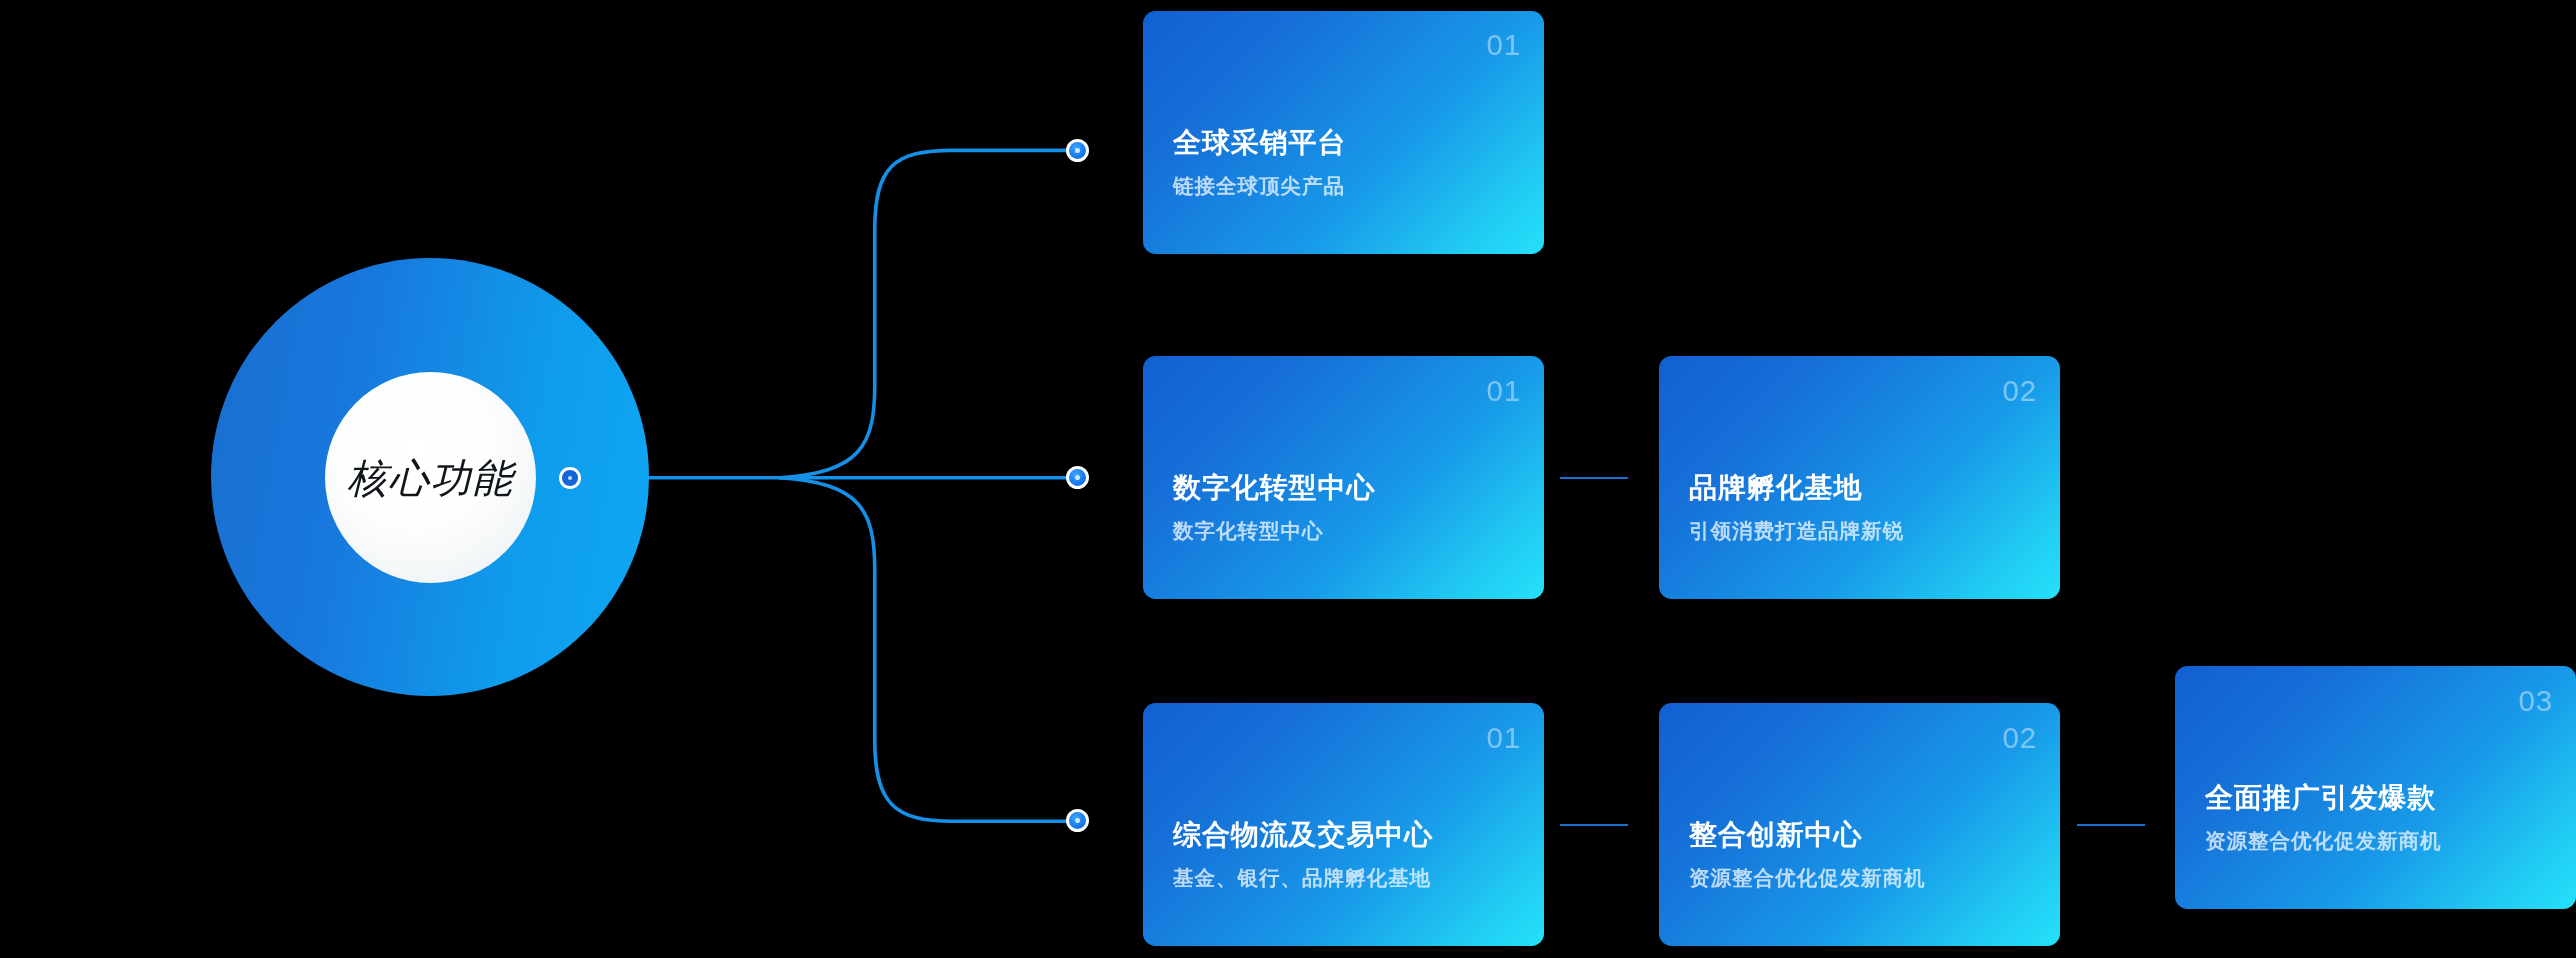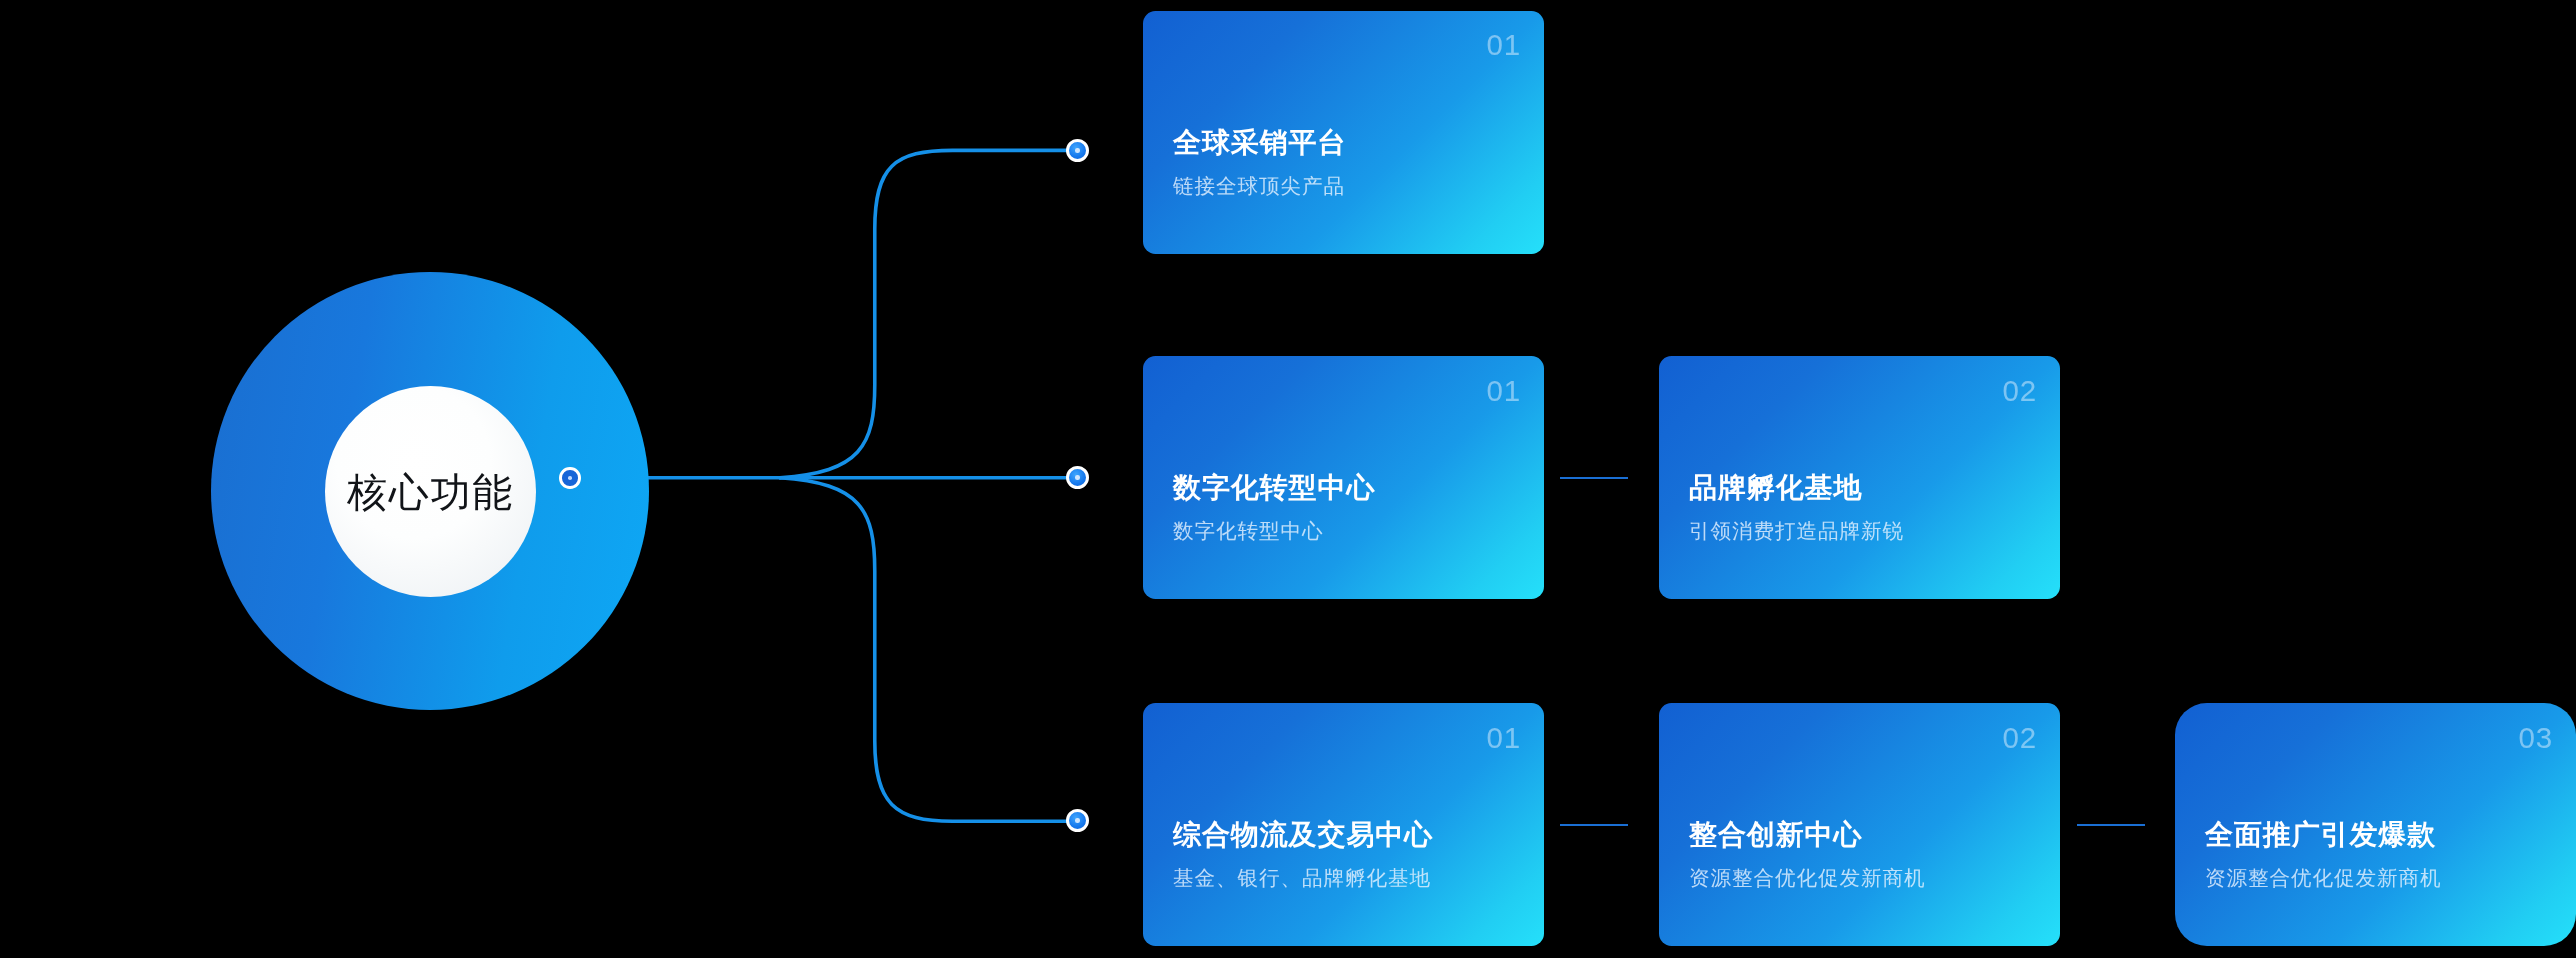--- a/index.html
+++ b/index.html
@@ -1,20 +1,20 @@
 <!DOCTYPE html>
 <html style="font-size:14.3px"><head>
 <meta charset="utf-8">
 <style>
   html,body{margin:0;padding:0;background:#000;}
   body{width:2576px;height:959px;overflow:hidden;font-family:"Liberation Sans","DejaVu Sans",sans-serif;}
   #stage{position:relative;width:2576px;height:959px;background:#000;}
 
   
-  .hub-wrap{position:absolute;left:211px;top:272px;width:438px;height:438px;}
+  .hub-wrap{position:absolute;left:211px;top:258px;width:438px;height:438px;font-style:italic;}
   .hub-outer{
     position:absolute;left:0;top:0;width:438px;height:438px;border-radius:50%;
     background:linear-gradient(100deg,#1a6ed0 0%,#1878dd 32%,#0f9cec 70%,#0ea8f5 100%);
   }
   .hub-inner{
     position:absolute;left:114px;top:114px;width:211px;height:211px;border-radius:50%;
     background:radial-gradient(circle at 42% 36%,#ffffff 0%,#fdfefe 42%,#f2f5f7 76%,#e9eef1 100%);
     display:flex;align-items:center;justify-content:center;
   }
   .hub-label{
@@ -54,21 +54,21 @@
   }
   .card-num{
     position:absolute;right:23px;top:19.7px;font-size:29.5px;line-height:1;
     color:rgba(236,244,255,0.48);letter-spacing:0.9px;font-weight:400;
   }
   .card-title{
     position:absolute;left:30px;top:106px;font-size:28px;line-height:1;font-weight:bold;
     color:#ffffff;letter-spacing:0.9px;white-space:nowrap;margin-top:12px;
   }
   .card-sub{
-    position:absolute;left:30px;top:165px;font-size:20.6px;line-height:1;font-weight:400;
+    position:absolute;left:30px;top:165px;font-size:20.6px;line-height:1;font-weight:700;
     color:rgba(231,242,255,0.80);letter-spacing:0.9px;white-space:nowrap;
   }
 
   
   .link-line{position:absolute;height:1.8px;background:#1a6fd4;}
 </style>
 </head>
 <body>
 
 <div id="stage">
@@ -119,20 +119,20 @@
     <span class="card-title">综合物流及交易中心</span>
     <span class="card-sub">基金、银行、品牌孵化基地</span>
   </div>
   <div class="link-line" style="left:1560px;top:824px;width:68px;"></div>
   <div class="card" style="left:1659px;top:703px;">
     <span class="card-num">02</span>
     <span class="card-title">整合创新中心</span>
     <span class="card-sub">资源整合优化促发新商机</span>
   </div>
   <div class="link-line" style="left:2077px;top:824px;width:68px;"></div>
-  <div class="card" style="left:2175px;top:703px;border-radius:32px;">
+  <div class="card" style="left:2175px;top:666px;">
     <span class="card-num">03</span>
     <span class="card-title">全面推广引发爆款</span>
     <span class="card-sub">资源整合优化促发新商机</span>
   </div>
 
 </div>
 
 
 </body></html>

